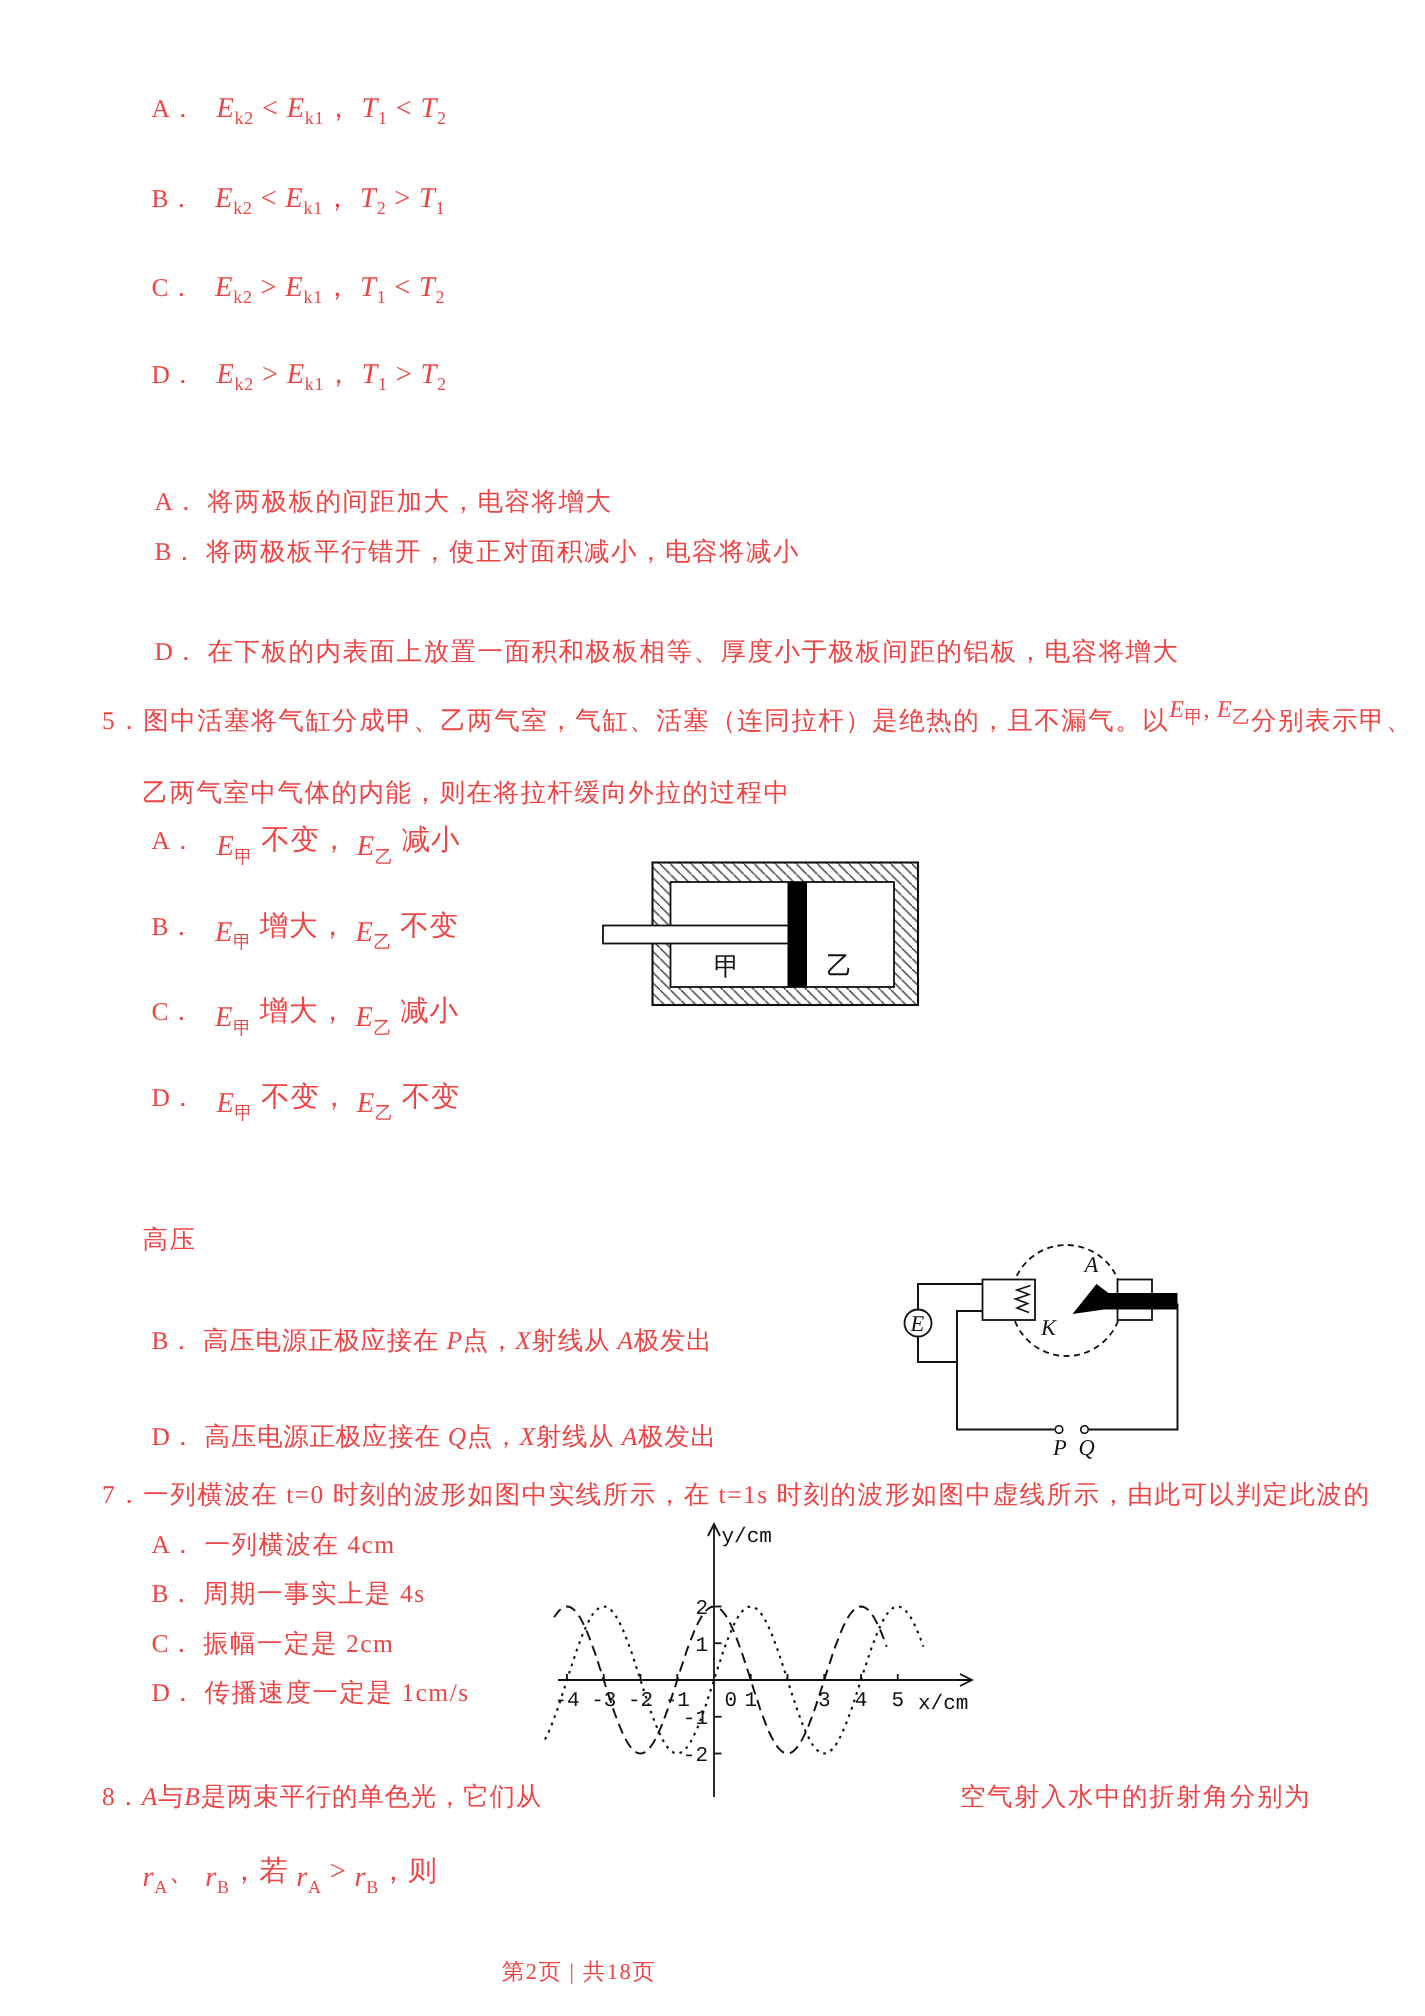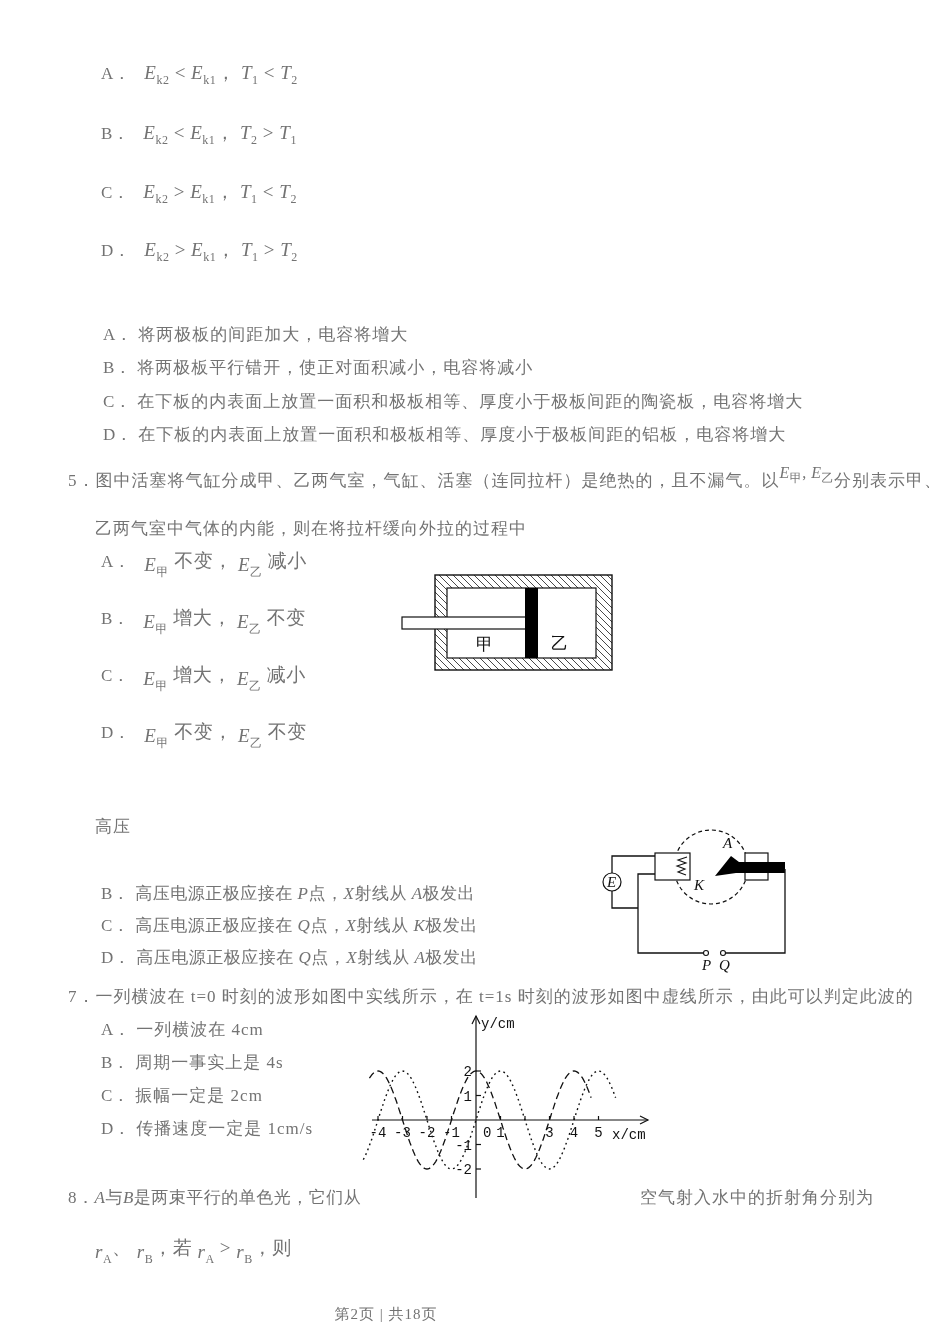--- a/index.html
+++ b/index.html
@@ -1,17 +1,17 @@
 <!DOCTYPE html>
 <html><head>
 <meta charset="utf-8">
 <style>
   html,body{margin:0;padding:0;background:#e8e8e8;}
   .page{position:relative;width:950px;height:1344px;margin:0 auto;background:#ffffff;
-        font-family:"Liberation Serif","DejaVu Serif",serif;color:#737373;overflow:hidden;}
+        font-family:"Liberation Serif","DejaVu Serif",serif;color:#ef4444;overflow:hidden;}
   .line{position:absolute;white-space:nowrap;font-size:17px;letter-spacing:1px;line-height:22px;}
   .oletter{display:inline-block;margin-right:6px;letter-spacing:0;}
   .gapL{margin-right:14px;}
   .math{font-family:"Liberation Serif","DejaVu Serif",serif;letter-spacing:0.5px;}
   .f19{font-size:19px;}
   .math i{font-style:italic;}
   .math sub{font-size:12px;line-height:0;}
   .raise{display:inline-block;transform:translateY(-8px);font-size:16px;margin:0 0;}
   .dropvar i{position:relative;top:4px;}
   .dropvar sub{position:relative;top:4px;}
@@ -41,23 +41,20 @@
   <div class="line" style="left:101px;top:239px">
     <span class="oletter gapL">D．</span><span class="math f19"><i>E</i><sub>k2</sub> &gt; <i>E</i><sub>k1</sub>，  <i>T</i><sub>1</sub> &gt; <i>T</i><sub>2</sub></span>
   </div>
 
   <div class="line" style="left:103px;top:324px">
     <span class="oletter">A．</span><span>将两极板的间距加大，电容将增大</span>
   </div>
   <div class="line" style="left:103px;top:357px">
     <span class="oletter">B．</span><span>将两极板平行错开，使正对面积减小，电容将减小</span>
   </div>
-  <div class="line" style="left:103px;top:391px">
-    <span class="oletter">C．</span><span>在下板的内表面上放置一面积和极板相等、厚度小于极板间距的陶瓷板，电容将增大</span>
-  </div>
   <div class="line" style="left:103px;top:424px">
     <span class="oletter">D．</span><span>在下板的内表面上放置一面积和极板相等、厚度小于极板间距的铝板，电容将增大</span>
   </div>
 
   <div class="line" style="left:68px;top:470px">
     <span>5．图中活塞将气缸分成甲、乙两气室，气缸、活塞（连同拉杆）是绝热的，且不漏气。以</span><span class="math raise"><i>E</i><sub>甲</sub>, <i>E</i><sub>乙</sub></span><span>分别表示甲、</span>
   </div>
   <div class="line" style="left:95px;top:518px">乙两气室中气体的内能，则在将拉杆缓向外拉的过程中</div>
   <div class="line" style="left:101px;top:550px">
     <span class="oletter gapL">A．</span><span class="math f19 dropvar"><i>E</i><sub>甲</sub> 不变，  <i>E</i><sub>乙</sub> 减小</span>
@@ -82,23 +79,20 @@
     <rect x="49" y="26" width="149" height="70" fill="#fff" stroke="#111" stroke-width="1.2"></rect>
     <rect x="4" y="55" width="124" height="12" fill="#fff" stroke="#111" stroke-width="1.2"></rect>
     <rect x="127" y="26" width="13" height="70" fill="#000"></rect>
     <text class="cjk" x="78" y="88">甲</text>
     <text class="cjk" x="153" y="87">乙</text>
   </svg>
 
   <div class="line" style="left:95px;top:816px">高压</div>
   <div class="line" style="left:101px;top:883px">
     <span class="oletter">B．</span><span class="math">高压电源正极应接在 <i>P</i>点，<i>X</i>射线从 <i>A</i>极发出</span>
-  </div>
-  <div class="line" style="left:101px;top:915px">
-    <span class="oletter">C．</span><span class="math">高压电源正极应接在 <i>Q</i>点，<i>X</i>射线从 <i>K</i>极发出</span>
   </div>
   <div class="line" style="left:101px;top:947px">
     <span class="oletter">D．</span><span class="math">高压电源正极应接在 <i>Q</i>点，<i>X</i>射线从 <i>A</i>极发出</span>
   </div>
 
   <svg style="left:595px;top:812px" width="300" height="165" viewBox="0 0 300 165">
     <circle cx="116" cy="55" r="37" fill="none" stroke="#111" stroke-width="1.2" stroke-dasharray="4,3"></circle>
     <rect x="60" y="41" width="35" height="27" fill="#fff" stroke="#111" stroke-width="1.2"></rect>
     <rect x="150" y="41" width="23" height="27" fill="#fff" stroke="#111" stroke-width="1.2"></rect>
     <polyline points="92,45 83,48 91,51 82,54 90,57 83,60 91,63" fill="none" stroke="#111" stroke-width="1.1"></polyline>

